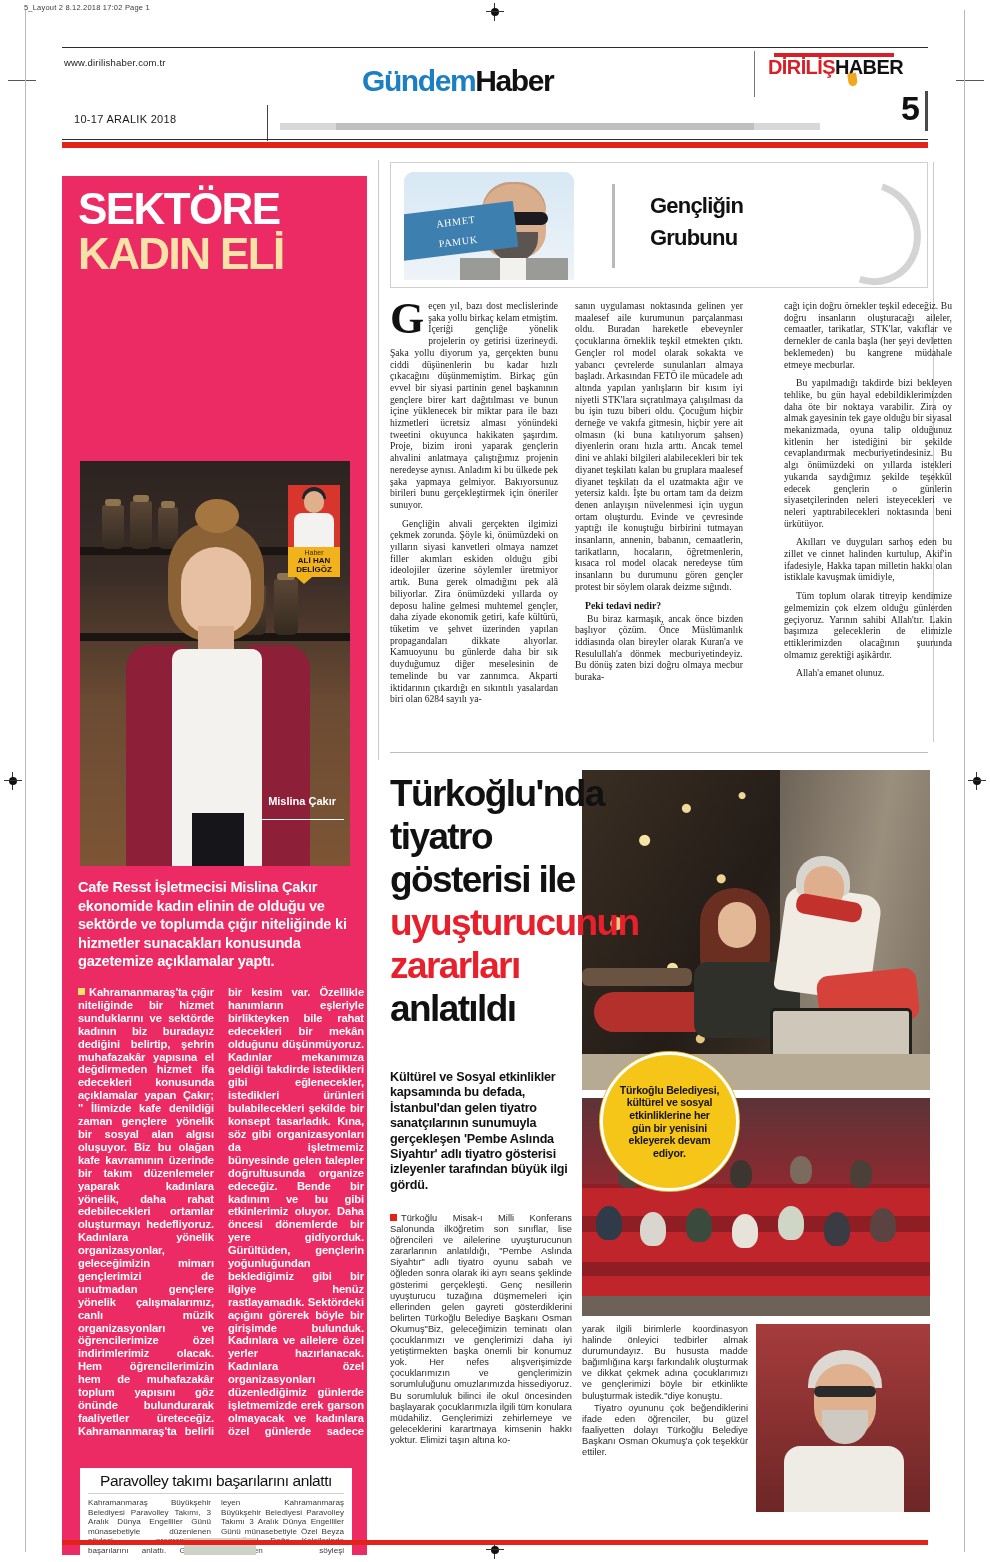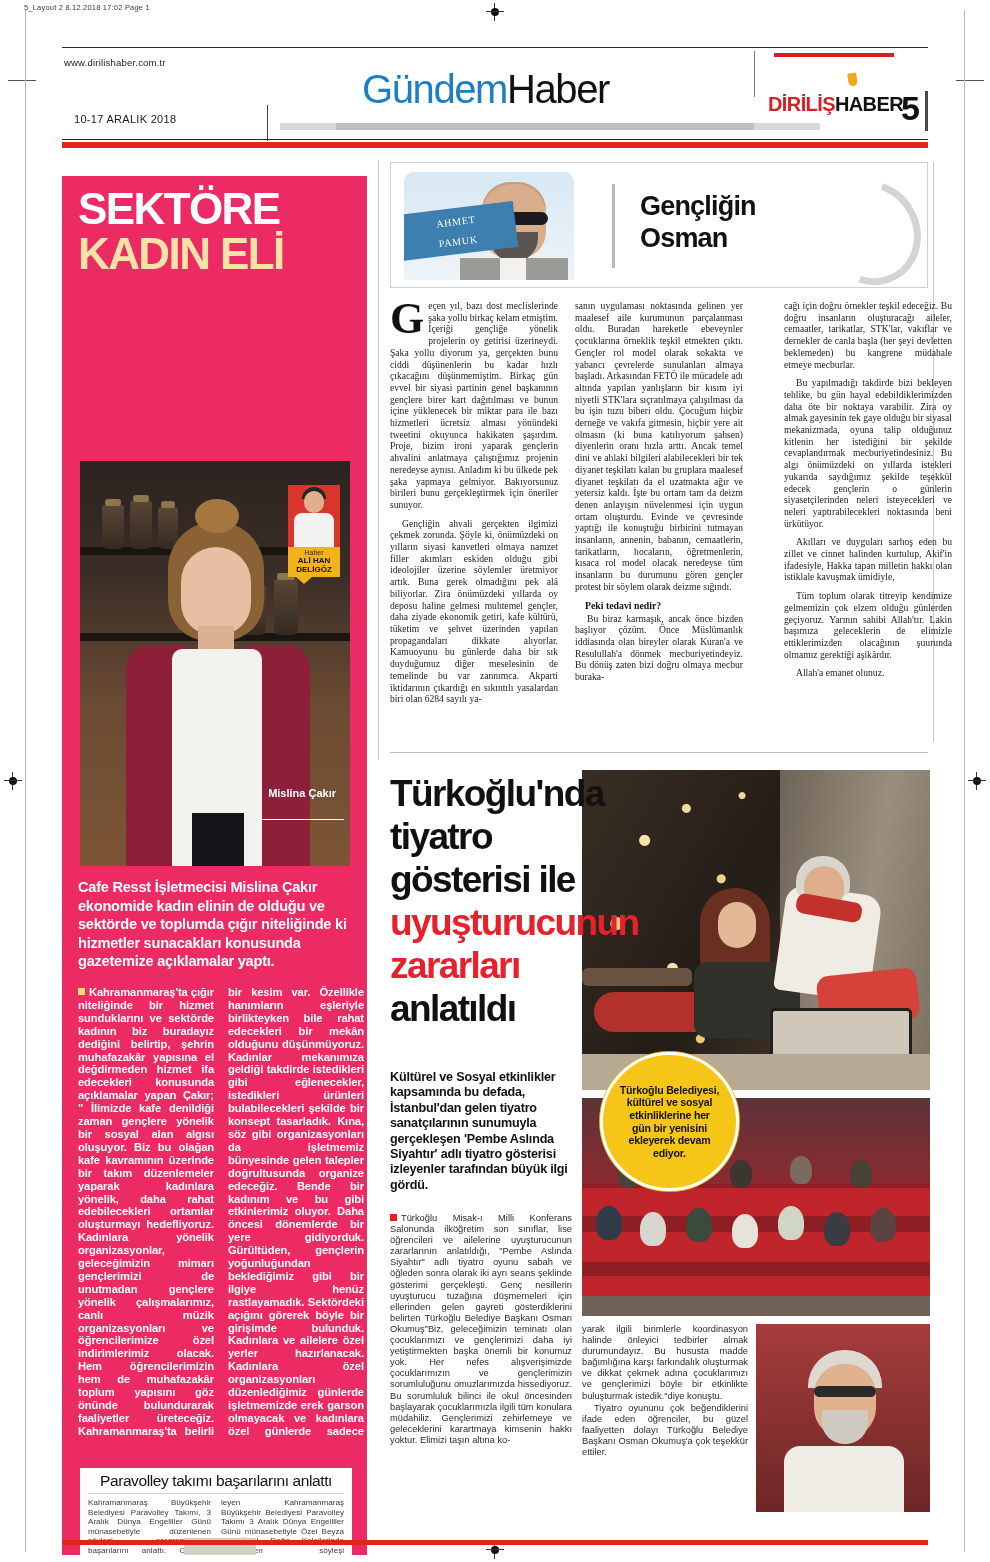--- a/index.html
+++ b/index.html
@@ -14,29 +14,29 @@
   .regmark:after{top:8px;left:0;height:1px;width:18px;}
   .regmark .dot{position:absolute;left:5px;top:5px;width:8px;height:8px;border-radius:50%;background:#111;}
 
   .pageframe{position:absolute;left:25px;top:10px;width:940px;height:1542px;border-left:1px solid #b9b9b9;border-right:1px solid #b9b9b9;box-sizing:border-box;}
 
   
   .masthead{position:absolute;left:62px;top:47px;width:866px;height:94px;}
   .mh-rule-top{position:absolute;left:0;top:0;width:866px;height:1px;background:#2b2b2b;}
   .site-url{position:absolute;left:2px;top:10px;font-size:9.5px;color:#222;letter-spacing:.2px;}
   .date-line{position:absolute;left:12px;top:66px;font-size:11px;color:#1a1a1a;letter-spacing:.3px;}
-  .mh-title{position:absolute;left:300px;top:16px;font-size:40px;line-height:52px;letter-spacing:-1.4px;font-weight:normal;white-space:nowrap;}
+  .mh-title{position:absolute;left:300px;top:8px;font-size:30px;line-height:52px;letter-spacing:-1.4px;font-weight:bold;white-space:nowrap;}
   .mh-title .g{color:#1b7fc4;}
   .mh-title .h{color:#111;}
   .mh-vline{position:absolute;left:205px;top:58px;width:1px;height:36px;background:#444;}
   .mh-bars{position:absolute;left:218px;top:76px;width:540px;height:7px;background:#d8d8d8;}
   .mh-bars:after{content:"";position:absolute;left:56px;top:0;width:418px;height:7px;background:#bfbfbf;}
   .logo-box{position:absolute;right:0;top:4px;width:160px;height:38px;}
   .logo-underline{position:absolute;left:6px;top:2px;width:120px;height:4px;background:#d81f26;}
-  .logo-txt{position:absolute;left:0;top:5px;font-size:20px;font-weight:bold;letter-spacing:-.6px;white-space:nowrap;margin-top:37px;}
+  .logo-txt{position:absolute;left:0;top:5px;font-size:20px;font-weight:bold;letter-spacing:-.6px;white-space:nowrap;}
   .logo-txt .d{color:#d81f26;}
   .logo-txt .b{color:#111;}
   .logo-dot{position:absolute;left:80px;top:22px;width:9px;height:13px;background:#f0a81e;border-radius:2px 2px 6px 6px;transform:rotate(-8deg);}
   .logo-sep{position:absolute;left:-14px;top:0;width:1px;height:46px;background:#777;}
   .pageno{position:absolute;right:8px;top:44px;font-size:34px;font-weight:bold;color:#111;line-height:34px;}
   .pageno-bar{position:absolute;right:0;top:44px;width:3px;height:40px;background:#4a4a4a;}
   .mh-rule-bot{position:absolute;left:0;top:92px;width:866px;height:1px;background:#2b2b2b;}
   .red-band{position:absolute;left:62px;top:142px;width:866px;height:6px;background:#e2231a;}
 
   
@@ -50,21 +50,21 @@
   .jar{position:absolute;background:linear-gradient(#5a4636,#352a21);border-radius:3px 3px 6px 6px;}
   .jar .lid{position:absolute;left:14%;top:-6px;width:72%;height:7px;background:#8e7550;border-radius:3px;}
   .woman-hair{position:absolute;left:88px;top:60px;width:96px;height:120px;background:#8a6236;border-radius:48px 48px 40px 40px;}
   .woman-bun{position:absolute;left:115px;top:38px;width:44px;height:34px;background:#a5763f;border-radius:50%;}
   .woman-face{position:absolute;left:101px;top:86px;width:70px;height:88px;background:#e7bfa2;border-radius:35px 35px 32px 32px;}
   .woman-neck{position:absolute;left:118px;top:165px;width:36px;height:34px;background:#dcb092;}
   .woman-shirt{position:absolute;left:92px;top:188px;width:90px;height:220px;background:#f4f2ef;border-radius:10px 10px 0 0;}
   .woman-cardL{position:absolute;left:46px;top:184px;width:62px;height:228px;background:#8e1f38;border-radius:24px 6px 0 0;}
   .woman-cardR{position:absolute;left:166px;top:184px;width:64px;height:228px;background:#8e1f38;border-radius:6px 24px 0 0;}
   .woman-pants{position:absolute;left:112px;top:352px;width:52px;height:60px;background:#16161a;}
-  .photo-caption{position:absolute;right:6px;bottom:46px;padding:1px 8px 20px 8px;font-size:11px;font-weight:bold;color:#ffffff;border-bottom:1.5px solid #ffffff;white-space:nowrap;}
+  .photo-caption{position:absolute;right:6px;bottom:46px;padding:1px 8px 12px 8px;font-size:11px;font-weight:bold;color:#ffffff;border-bottom:1.5px solid #ffffff;white-space:nowrap;}
   .byline-badge{position:absolute;right:10px;top:24px;width:52px;}
   .bb-photo{width:52px;height:62px;background:linear-gradient(#d8362d 0 100%);position:relative;overflow:hidden;}
   .bb-photo .head{position:absolute;left:16px;top:6px;width:20px;height:22px;background:#e0b08c;border-radius:10px;}
   .bb-photo .hair{position:absolute;left:14px;top:2px;width:24px;height:12px;background:#20242b;border-radius:12px 12px 0 0;}
   .bb-photo .body{position:absolute;left:6px;top:28px;width:40px;height:36px;background:#f3f2f0;border-radius:8px 8px 0 0;}
   .bb-label{width:52px;background:#f2b21c;text-align:center;padding:2px 0 3px;position:relative;}
   .bb-label .hb{display:block;font-size:7px;color:#3a2b05;line-height:8px;}
   .bb-label .nm{display:block;font-size:8px;font-weight:bold;color:#111;line-height:8.5px;}
   .bb-label:after{content:"";position:absolute;left:8px;bottom:-7px;border-left:8px solid transparent;border-right:8px solid transparent;border-top:7px solid #f2b21c;}
   .pk-lead{position:absolute;left:16px;top:702px;width:280px;font-size:14.6px;line-height:18.6px;font-weight:bold;color:#ffffff;letter-spacing:-.25px;}
@@ -90,21 +90,21 @@
   .op-photo .sky{position:absolute;left:0;top:0;width:170px;height:108px;background:linear-gradient(#d7e8f4,#eef4f8);}
   .op-photo .plaque{position:absolute;left:-6px;top:36px;width:118px;height:46px;background:#3d7fae;transform:rotate(-7deg);}
   .op-photo .plaque span{display:block;color:#fff;font-family:"Liberation Serif",serif;font-size:10px;line-height:12px;text-align:center;padding-top:8px;letter-spacing:.8px;}
   .op-photo .head{position:absolute;left:78px;top:12px;width:64px;height:74px;background:#d9ae8d;border-radius:30px 30px 26px 26px;}
   .op-photo .scalp{position:absolute;left:78px;top:10px;width:64px;height:28px;background:#c79c7c;border-radius:32px 32px 0 0;}
   .op-photo .glass{position:absolute;left:76px;top:40px;width:68px;height:13px;background:#1b1b1f;border-radius:7px;}
   .op-photo .beard{position:absolute;left:86px;top:60px;width:48px;height:30px;background:#5b5450;border-radius:0 0 24px 24px;}
   .op-photo .suit{position:absolute;left:56px;top:86px;width:108px;height:26px;background:#9a9a96;}
   .op-photo .shirt{position:absolute;left:96px;top:86px;width:26px;height:26px;background:#f2f1ee;}
   .op-vline{position:absolute;left:222px;top:22px;width:3px;height:84px;background:#b9b9b9;}
-  .op-title{position:absolute;left:250px;top:28px;font-size:27px;line-height:32px;font-weight:bold;color:#111;letter-spacing:-.8px;}
+  .op-title{position:absolute;left:260px;top:28px;font-size:22px;line-height:32px;font-weight:bold;color:#111;letter-spacing:-.8px;}
   .op-moon{position:absolute;right:22px;top:18px;width:84px;height:92px;}
   .op-moon .arc{position:absolute;left:0;top:0;width:84px;height:92px;border-radius:50%;border:7px solid #d4d4d4;border-left-color:transparent;border-top-color:transparent;transform:rotate(-28deg);}
 
   .op-body{position:absolute;left:390px;top:300px;width:538px;height:440px;}
   .op-c{position:absolute;top:0;width:168px;height:440px;overflow:hidden;font-family:"Liberation Serif",serif;}
   .op-c1{left:0;} .op-c2{left:185px;} .op-c3{left:370px;margin-left:24px;}
   .op-c p{margin:0 0 7px 0;font-size:9.6px;line-height:11.7px;color:#222;text-align:justify;text-indent:12px;}
   .op-c p.nofirst{text-indent:0;}
   .op-c h4{margin:7px 0 2px 10px;font-size:9.8px;font-weight:bold;color:#111;}
   .dropcap{float:left;font-family:"Liberation Serif",serif;font-size:44px;line-height:34px;font-weight:bold;padding:2px 4px 0 0;color:#111;}
@@ -298,21 +298,21 @@
     <div class="suit"></div>
     <div class="shirt"></div>
     <div class="plaque">
       <span>AHMET</span>
       <span>PAMUK</span>
     </div>
   </div>
   <div class="op-vline"></div>
   <div class="op-title">
     <div>Gençliğin</div>
-    <div>Osman</div>
+    <div>Grubunu</div>
   </div>
   <div class="op-moon">
       <div class="arc"></div>
     </div>
 </div>
 
 <div class="op-body">
   <div class="op-c op-c1">
     <p class="nofirst"><span class="dropcap">G</span><span>eçen yıl, bazı dost meclislerinde şaka yollu birkaç kelam etmiştim. İçeriği gençliğe yönelik projelerin oy getirisi üzerineydi. Şaka yollu diyorum ya, gerçekten bunu ciddi düşünenlerin bu kadar hızlı çıkacağını düşünmemiştim. Birkaç gün evvel bir siyasi partinin genel başkanının gençlere birer kart dağıtılması ve bunun içine yüklenecek bir miktar para ile bazı hizmetleri ücretsiz alması yönündeki tweetini okuyunca hakikaten şaşırdım. Proje, bizim ironi yaparak gençlerin ahvalini anlatmaya çalıştığımız projenin neredeyse aynısı. Anladım ki bu ülkede pek şaka yapmaya gelmiyor. Bakıyorsunuz birileri bunu gerçekleştirmek için öneriler sunuyor.</span></p>
     <p>Gençliğin ahvali gerçekten ilgimizi çekmek zorunda. Şöyle ki, önümüzdeki on yılların siyasi kanvetleri olmaya namzet filler akımları eskiden olduğu gibi ideolojiler üzerine söylemler üretmiyor artık. Buna gerek olmadığını pek alâ biliyorlar. Zira önümüzdeki yıllarda oy deposu haline gelmesi muhtemel gençler, daha ziyade ekonomik getiri, kafe kültürü, tüketim ve şehvet üzerinden yapılan propagandaları dikkate alıyorlar. Kamuoyunu bu günlerde daha bir sık duyduğumuz diğer meselesinin de temelinde bu var zannımca. Akparti iktidarının çıkardığı en sıkıntılı yasalardan biri olan 6284 sayılı ya-</p>

